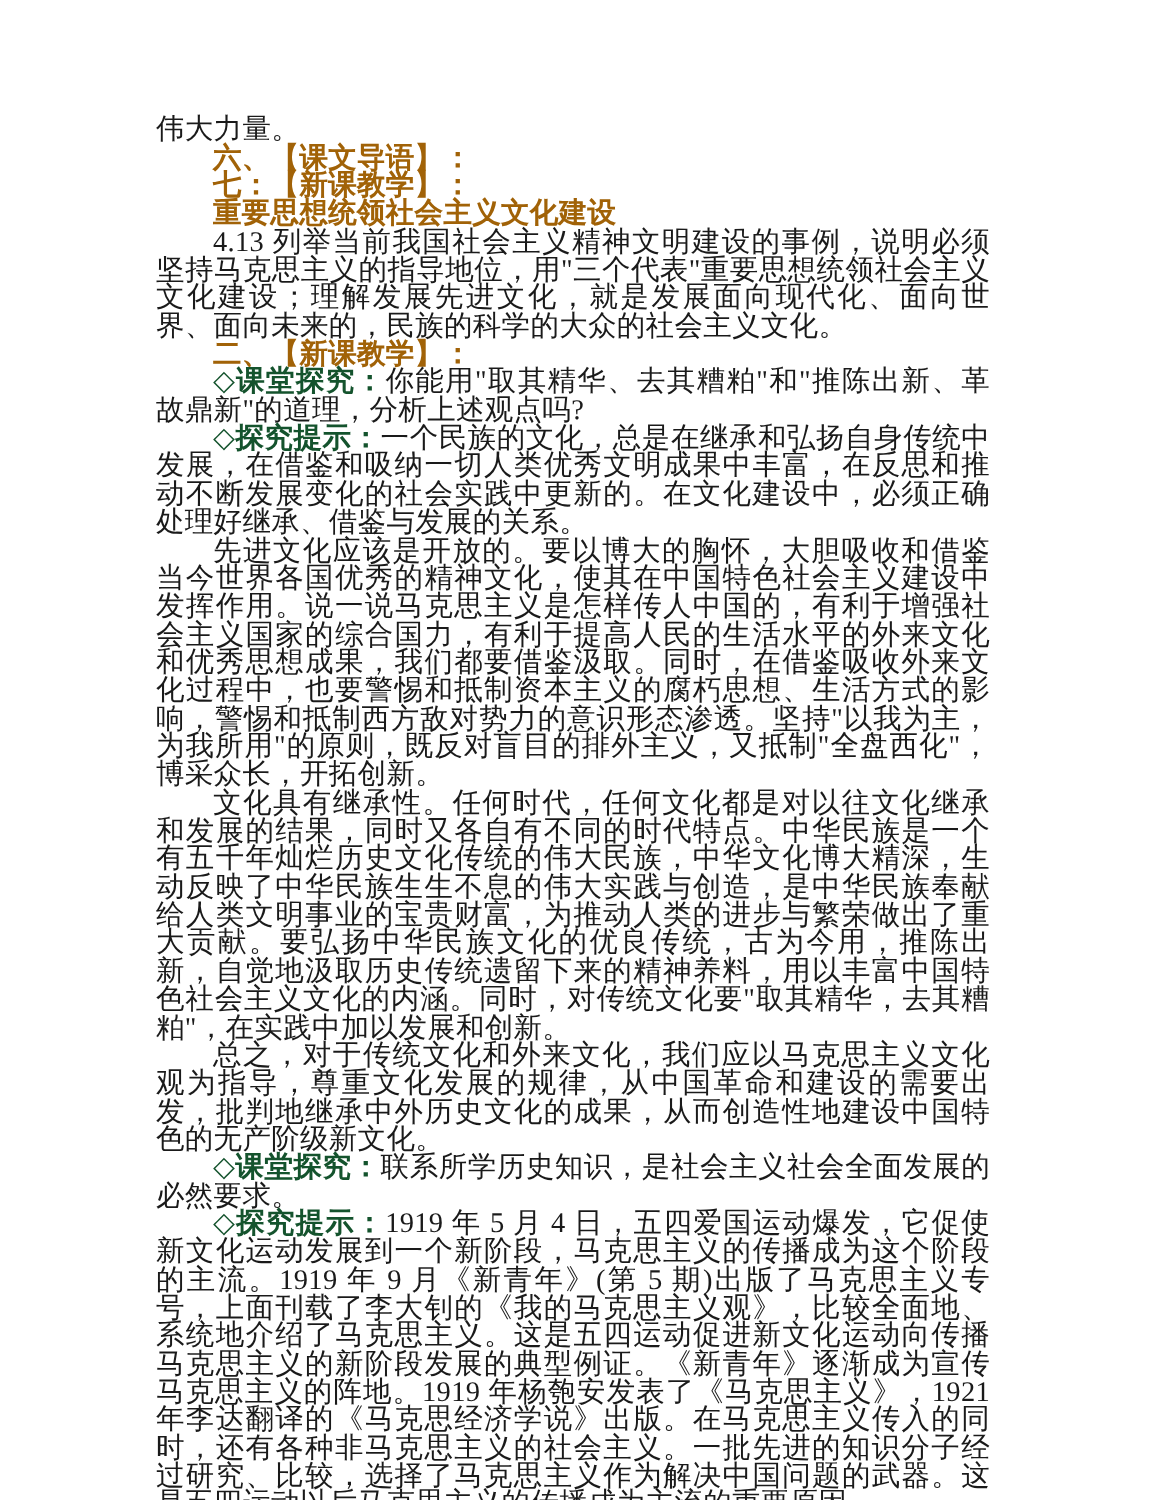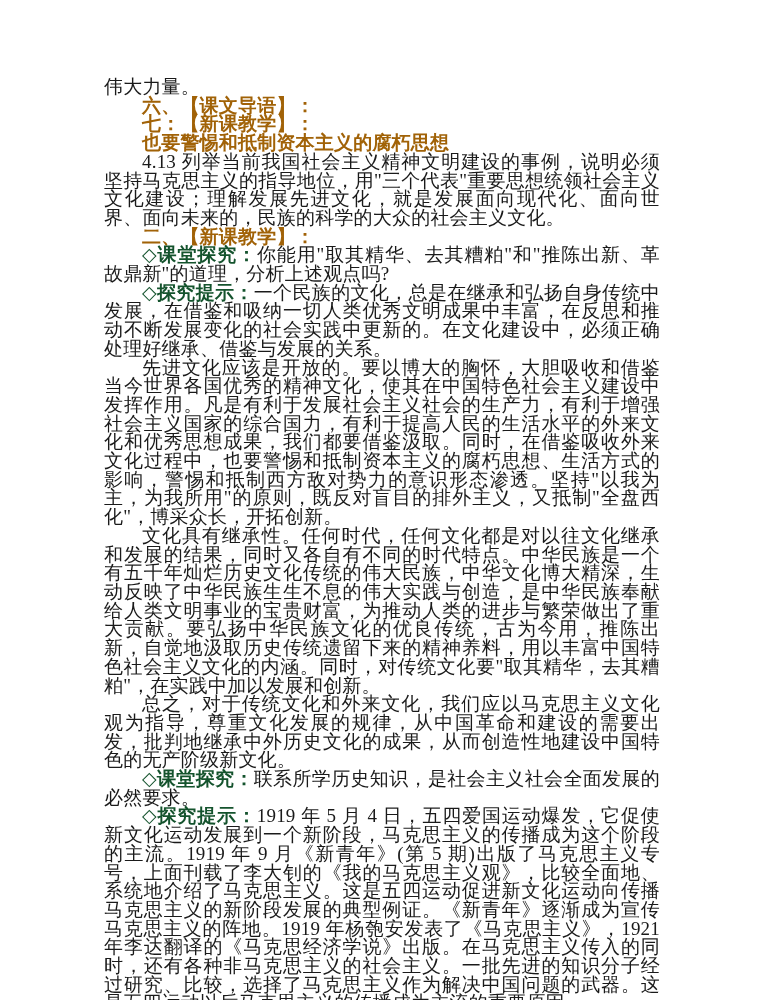--- a/index.html
+++ b/index.html
@@ -52,33 +52,33 @@
 <div class="page">
   <div class="doc">
 
     <p class="cont">伟大力量。</p>
 
     <p class="h">六、【课文导语】：</p>
 
 
     <p class="h">七：【新课教学】：</p>
 
-    <p class="h">也要警惕和抵制资本主义的腐朽思想</p>
+    <p class="h">重要思想统领社会主义文化建设</p>
 
 
     <p>4.13 列举当前我国社会主义精神文明建设的事例，说明必须坚持马克思主义的指导地位，用"三个代表"重要思想统领社会主义文化建设；理解发展先进文化，就是发展面向现代化、面向世界、面向未来的，民族的科学的大众的社会主义文化。</p>
 
     <p class="h">二、【新课教学】：</p>
 
 
     <p><span class="lbl">◇课堂探究：</span><span>你能用"取其精华、去其糟粕"和"推陈出新、革故鼎新"的道理，分析上述观点吗?</span></p>
 
     <p><span class="lbl">◇探究提示：</span><span>一个民族的文化，总是在继承和弘扬自身传统中发展，在借鉴和吸纳一切人类优秀文明成果中丰富，在反思和推动不断发展变化的社会实践中更新的。在文化建设中，必须正确处理好继承、借鉴与发展的关系。</span></p>
 
-    <p>先进文化应该是开放的。要以博大的胸怀，大胆吸收和借鉴当今世界各国优秀的精神文化，使其在中国特色社会主义建设中发挥作用。凡是有利于发展社会主义社会的生产力，有利于增强社会主义国家的综合国力，有利于提高人民的生活水平的外来文化和优秀思想成果，我们都要借鉴汲取。同时，在借鉴吸收外来文化过程中，也要警惕和抵制资本主义的腐朽思想、生活方式的影响，警惕和抵制西方敌对势力的意识形态渗透。坚持"以我为主，为我所用"的原则，既反对盲目的排外主义，又抵制"全盘西化"，博采众长，开拓创新。</p>
+    <p>先进文化应该是开放的。要以博大的胸怀，大胆吸收和借鉴当今世界各国优秀的精神文化，使其在中国特色社会主义建设中发挥作用。说一说马克思主义是怎样传人中国的，有利于增强社会主义国家的综合国力，有利于提高人民的生活水平的外来文化和优秀思想成果，我们都要借鉴汲取。同时，在借鉴吸收外来文化过程中，也要警惕和抵制资本主义的腐朽思想、生活方式的影响，警惕和抵制西方敌对势力的意识形态渗透。坚持"以我为主，为我所用"的原则，既反对盲目的排外主义，又抵制"全盘西化"，博采众长，开拓创新。</p>
 
     <p>文化具有继承性。任何时代，任何文化都是对以往文化继承和发展的结果，同时又各自有不同的时代特点。中华民族是一个有五千年灿烂历史文化传统的伟大民族，中华文化博大精深，生动反映了中华民族生生不息的伟大实践与创造，是中华民族奉献给人类文明事业的宝贵财富，为推动人类的进步与繁荣做出了重大贡献。要弘扬中华民族文化的优良传统，古为今用，推陈出新，自觉地汲取历史传统遗留下来的精神养料，用以丰富中国特色社会主义文化的内涵。同时，对传统文化要"取其精华，去其糟粕"，在实践中加以发展和创新。</p>
 
     <p>总之，对于传统文化和外来文化，我们应以马克思主义文化观为指导，尊重文化发展的规律，从中国革命和建设的需要出发，批判地继承中外历史文化的成果，从而创造性地建设中国特色的无产阶级新文化。</p>
 
     <p><span class="lbl">◇课堂探究：</span><span>联系所学历史知识，是社会主义社会全面发展的必然要求。</span></p>
 
     <p><span class="lbl">◇探究提示：</span><span>1919 年 5 月 4 日，五四爱国运动爆发，它促使新文化运动发展到一个新阶段，马克思主义的传播成为这个阶段的主流。1919 年 9 月《新青年》(第 5 期)出版了马克思主义专号，上面刊载了李大钊的《我的马克思主义观》，比较全面地、系统地介绍了马克思主义。这是五四运动促进新文化运动向传播马克思主义的新阶段发展的典型例证。《新青年》逐渐成为宣传马克思主义的阵地。1919 年杨匏安发表了《马克思主义》，1921 年李达翻译的《马克思经济学说》出版。在马克思主义传入的同时，还有各种非马克思主义的社会主义。一批先进的知识分子经过研究、比较，选择了马克思主义作为解决中国问题的武器。这是五四运动以后马克思主义的传播成为主流的重要原因。</span></p>
 
   </div>

